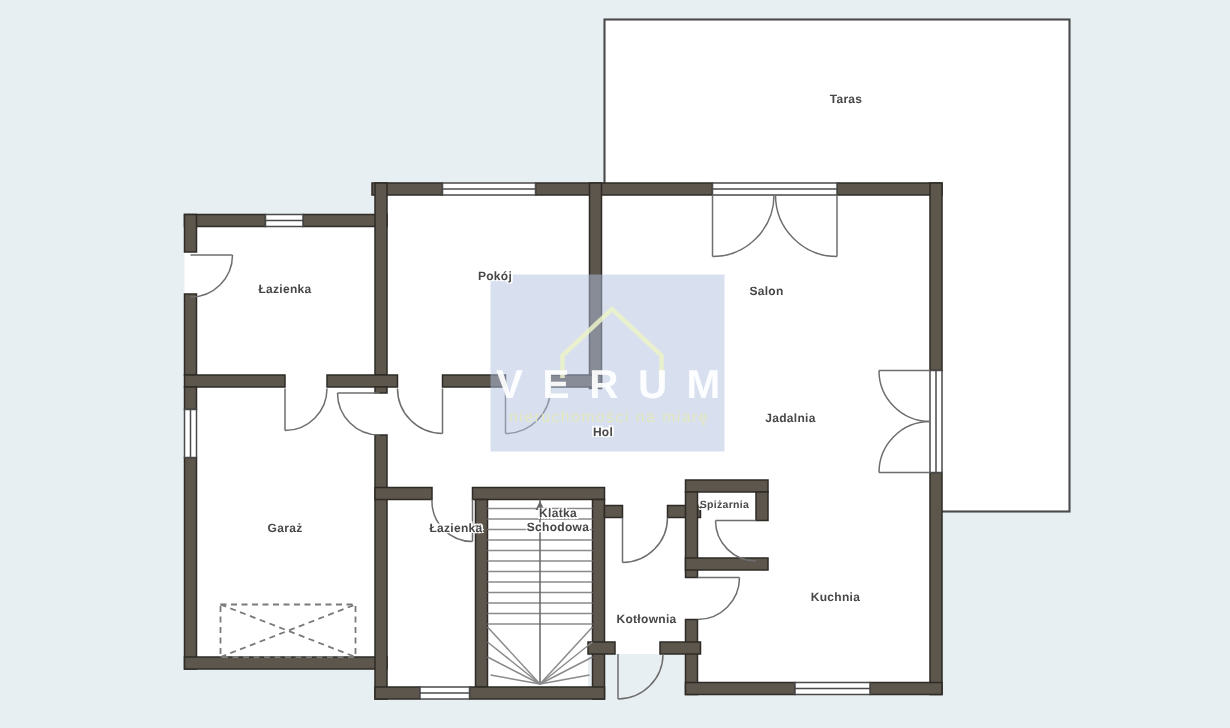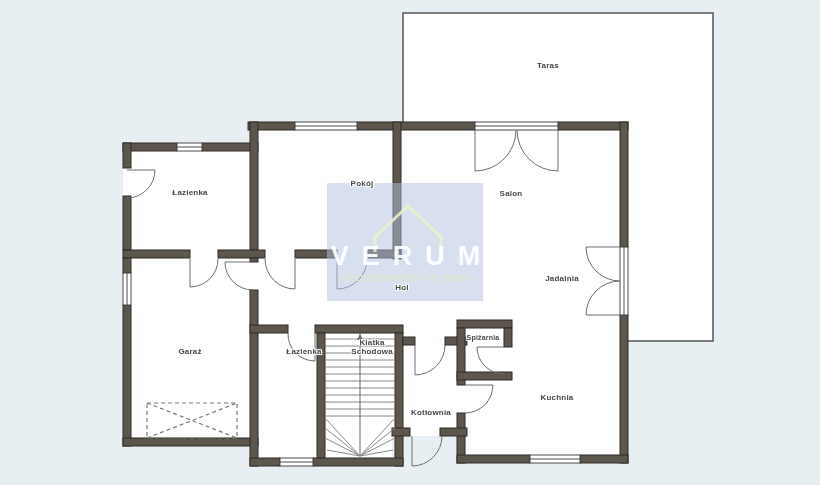--- a/index.html
+++ b/index.html
@@ -175,25 +175,25 @@
     </g>
 
     <g>
       <rect x="327" y="183" width="156" height="118" fill="rgba(178,193,224,0.5)"></rect>
       <polyline points="375,252 375,237 408,206 441,237 441,252" fill="none" stroke="rgba(236,242,200,0.85)" stroke-width="3"></polyline>
       <text class="wm-brand" x="412" y="265" text-anchor="middle">VERUM</text>
       <text class="wm-tagline" x="406" y="281" text-anchor="middle">nieruchomości na miarę</text>
     </g>
   </svg>
 
-  <div class="room-label" style="left:548px;top:66px;text-align:center;">Taras</div>
+  <div class="room-label" style="left:564px;top:66px;text-align:center;">Taras</div>
   <div class="room-label" style="left:190px;top:193px;">Łazienka</div>
-  <div class="room-label" style="left:330px;top:184px;margin-left:32px;">Pokój</div>
+  <div class="room-label" style="left:330px;top:184px;">Pokój</div>
   <div class="room-label" style="left:511px;top:194px;">Salon</div>
-  <div class="room-label" style="left:527px;top:279px;margin-left:35px;">Jadalnia</div>
+  <div class="room-label" style="left:527px;top:279px;">Jadalnia</div>
   <div class="room-label" style="left:402px;top:288px;">Hol</div>
   <div class="room-label" style="left:190px;top:352px;">Garaż</div>
   <div class="room-label" style="left:284px;top:352px;margin-left:20px;">Łazienka</div>
   <div class="room-label" style="left:372px;top:347px;">Klatka
 Schodowa</div>
   <div class="room-label small" style="left:483px;top:338px;">Spiżarnia</div>
   <div class="room-label" style="left:431px;top:413px;">Kotłownia</div>
   <div class="room-label" style="left:557px;top:398px;text-align:center;">Kuchnia</div>
 </div>
 

